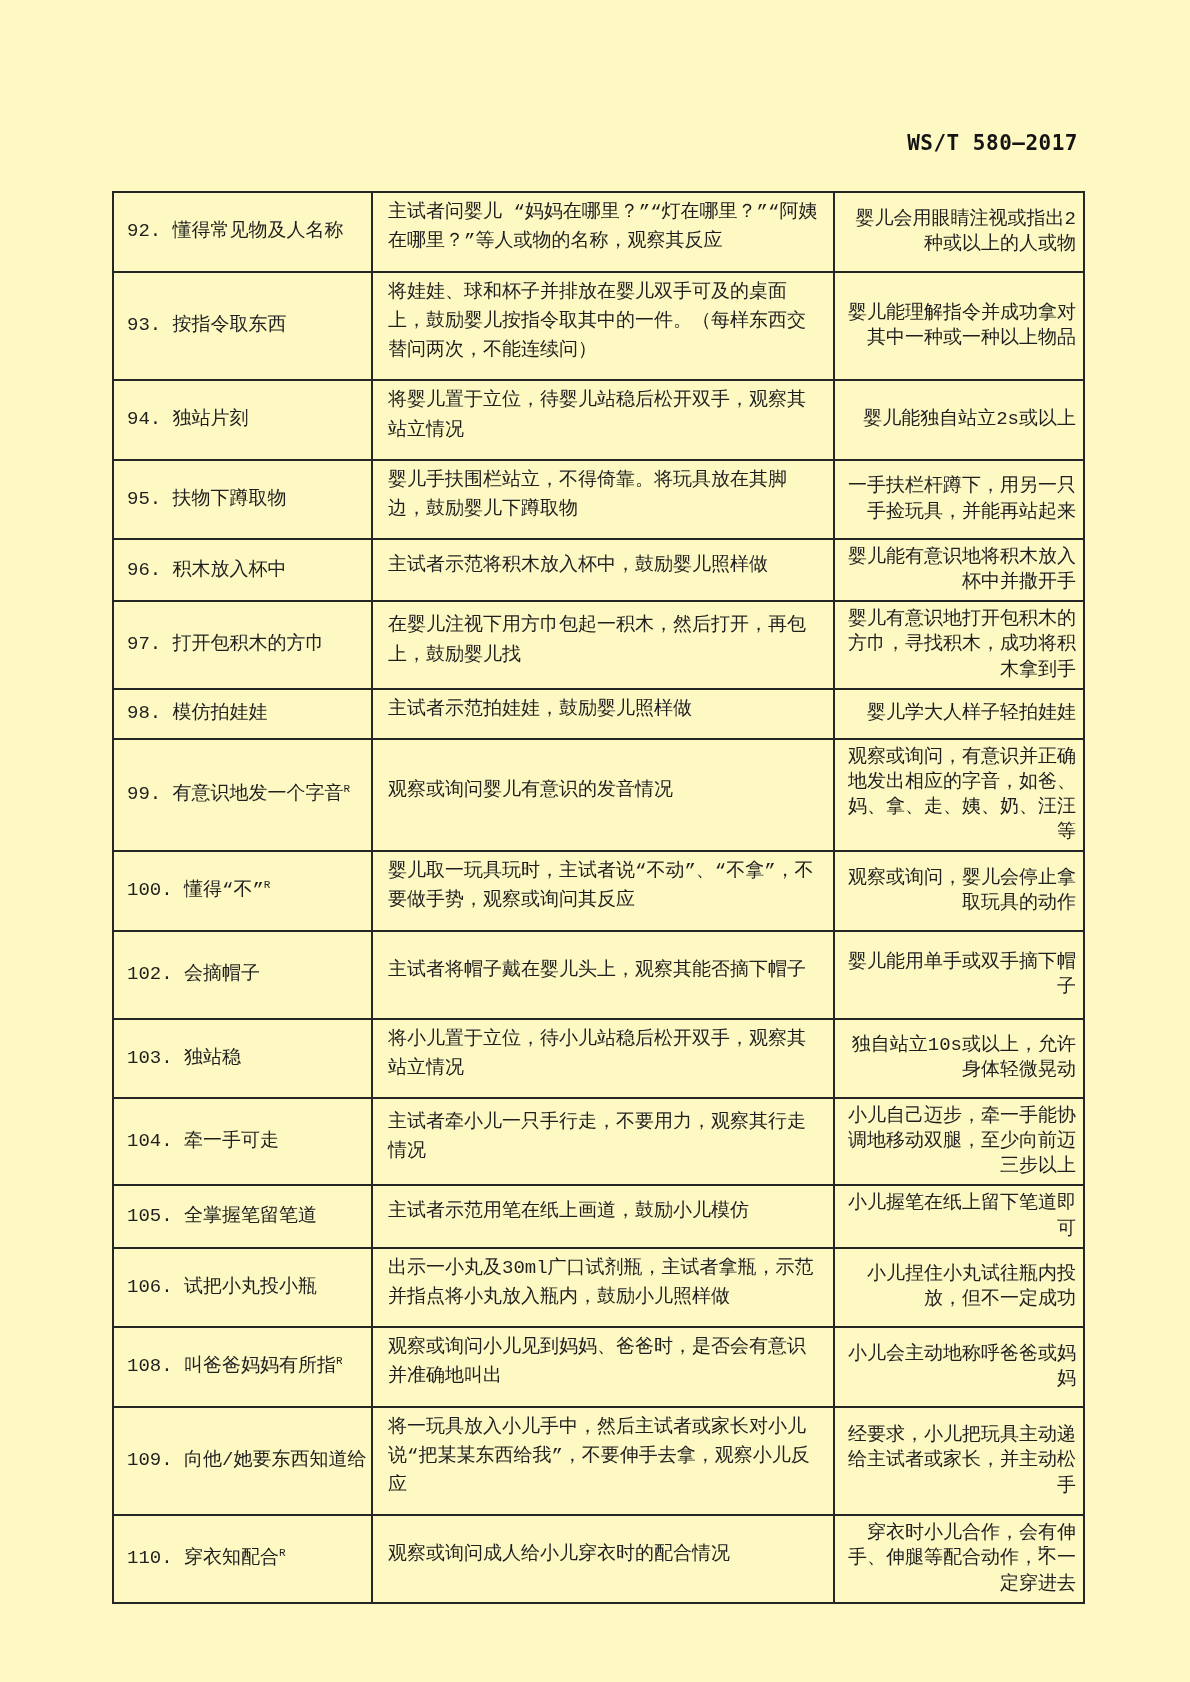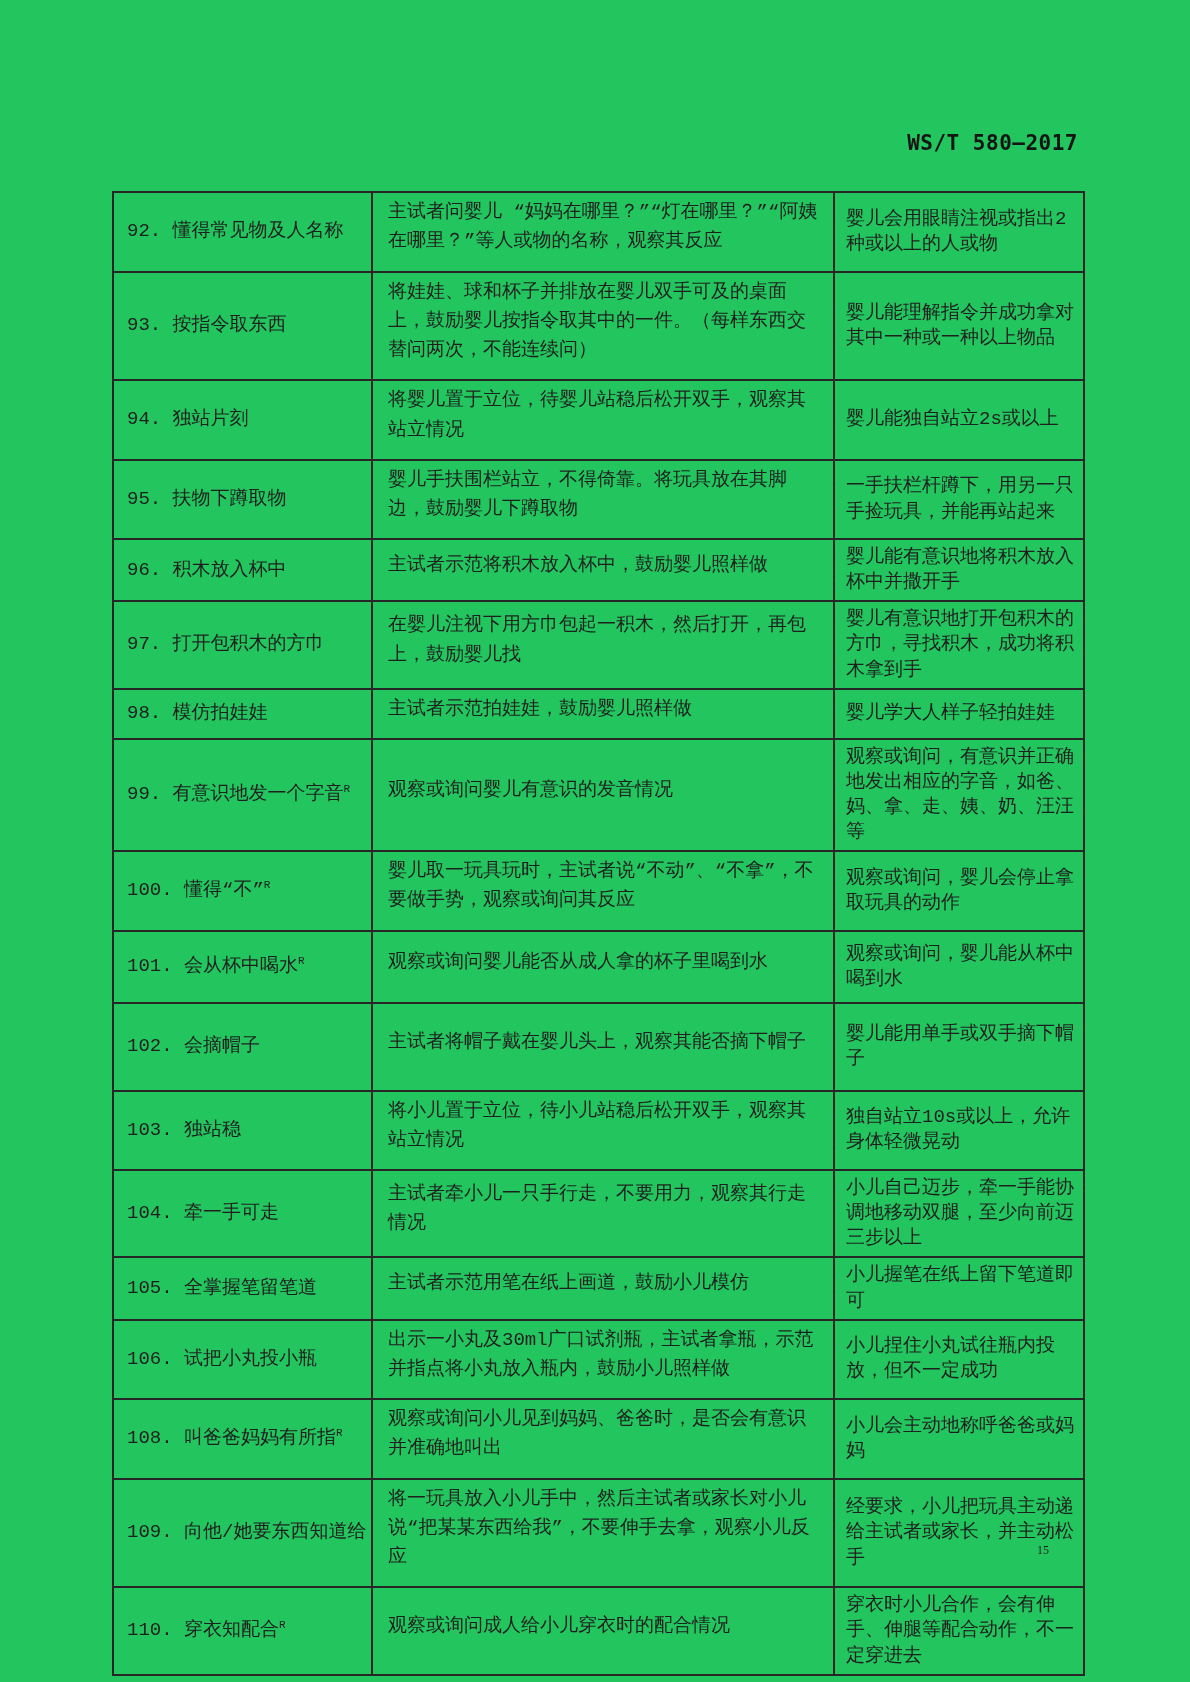--- a/index.html
+++ b/index.html
@@ -4,21 +4,21 @@
 <style>
   html, body {
     margin: 0;
     padding: 0;
     background: #ffffff;
   }
   .page {
     position: relative;
     width: 1190px;
     height: 1682px;
-    background: #22c55e;
+    background: #fef9c3;
     font-family: "Liberation Serif", serif;
     color: #1f1f1f;
     overflow: hidden;
   }
   .doc-header {
     position: absolute;
     top: 131px;
     right: 112px;
     font-family: "DejaVu Sans Mono", monospace;
     font-size: 21px;
@@ -52,20 +52,21 @@
     white-space: nowrap;
     overflow: hidden;
   }
   td.method {
     padding: 5px 12px 14px 15px;
     line-height: 1.54;
   }
   td.pass {
     padding: 5px 7px 5px 11px;
     line-height: 1.32;
+    text-align: right;
   }
   td.item sup {
     font-size: 11px;
     vertical-align: super;
     line-height: 0;
   }
   .page-number {
     position: absolute;
     left: 1037px;
     top: 1543px;
@@ -127,25 +128,20 @@
         <tr style="height:102px">
           <td class="item"><span>99. 有意识地发一个字音</span><sup>R</sup></td>
           <td class="method">观察或询问婴儿有意识的发音情况</td>
           <td class="pass">观察或询问，有意识并正确地发出相应的字音，如爸、妈、拿、走、姨、奶、汪汪等</td>
         </tr>
         <tr style="height:68px">
           <td class="item"><span>100. 懂得“不”</span><sup>R</sup></td>
           <td class="method">婴儿取一玩具玩时，主试者说“不动”、“不拿”，不要做手势，观察或询问其反应</td>
           <td class="pass">观察或询问，婴儿会停止拿取玩具的动作</td>
         </tr>
-        <tr style="height:72px">
-          <td class="item"><span>101. 会从杯中喝水</span><sup>R</sup></td>
-          <td class="method">观察或询问婴儿能否从成人拿的杯子里喝到水</td>
-          <td class="pass">观察或询问，婴儿能从杯中喝到水</td>
-        </tr>
         <tr style="height:88px">
           <td class="item"><span>102. 会摘帽子</span><sup></sup></td>
           <td class="method">主试者将帽子戴在婴儿头上，观察其能否摘下帽子</td>
           <td class="pass">婴儿能用单手或双手摘下帽子</td>
         </tr>
         <tr style="height:56px">
           <td class="item"><span>103. 独站稳</span><sup></sup></td>
           <td class="method">将小儿置于立位，待小儿站稳后松开双手，观察其站立情况</td>
           <td class="pass">独自站立10s或以上，允许身体轻微晃动</td>
         </tr>

